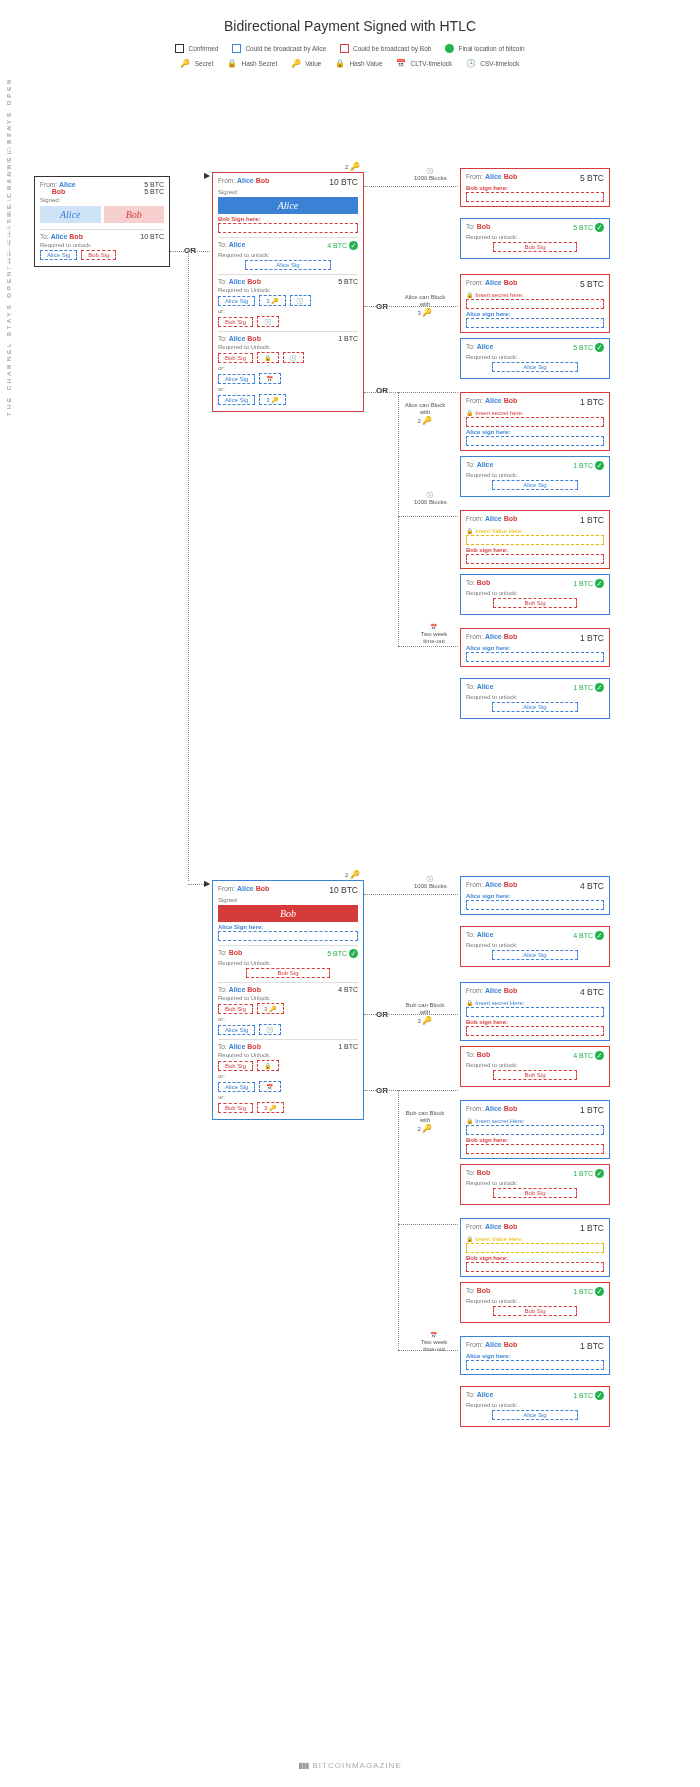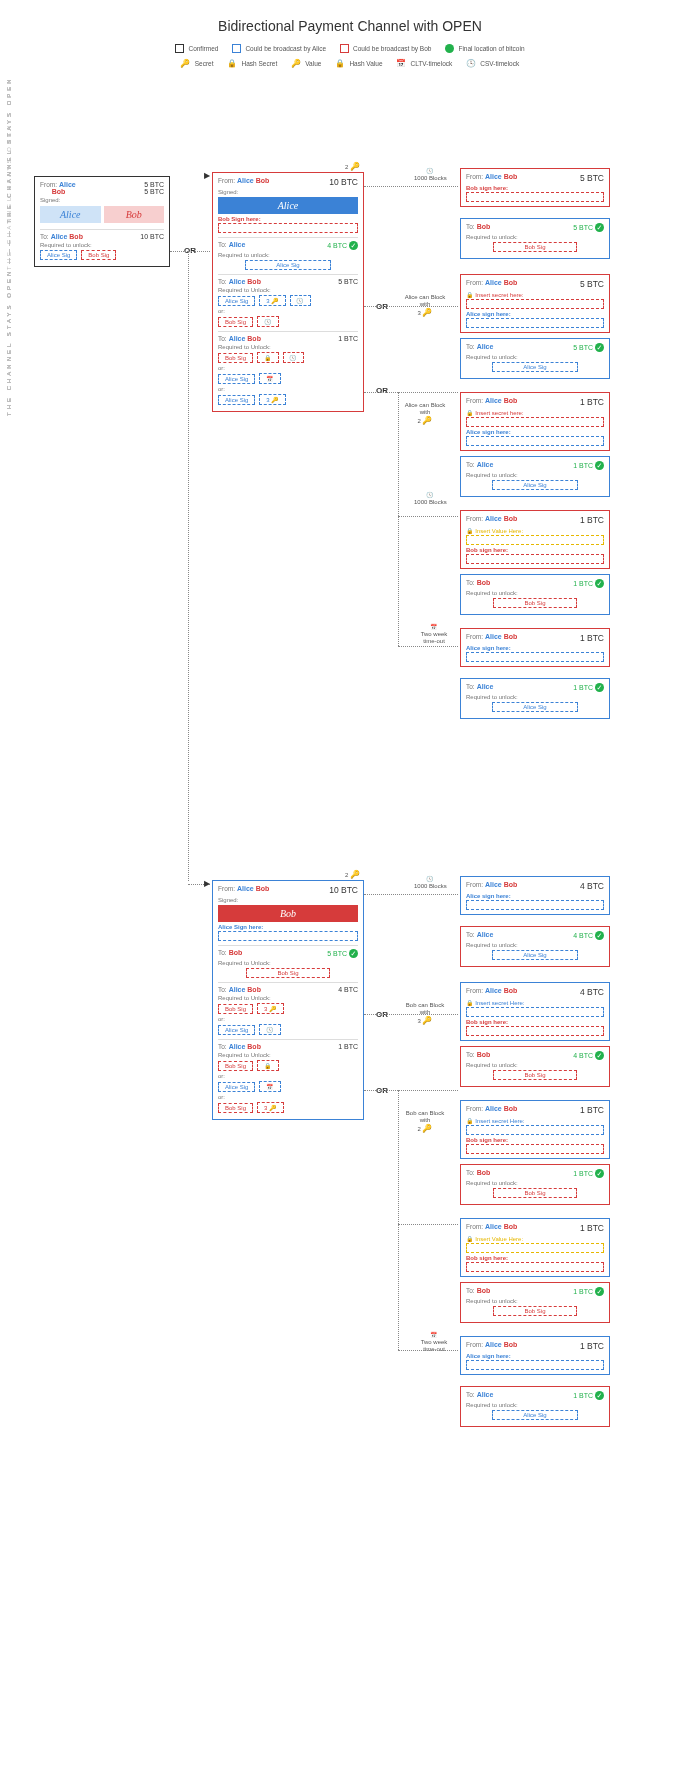--- a/index.html
+++ b/index.html
@@ -78,21 +78,21 @@
   .conn { position:absolute; border-top:1px dotted #888; }
   .conn.v { border-top:none; border-left:1px dotted #888; }
   .arrowhead { position:absolute; font-size:8px; color:#333; }
 
   .footer { position:absolute; bottom:6px; left:0; right:0; text-align:center; color:#aaa; font-size:8px; letter-spacing:1px; }
   .footer .bars { letter-spacing:-1px; color:#999; margin-right:4px; }
 </style>
 </head>
 <body>
 
-<div class="title">Bidirectional Payment Channel with OPEN</div>
+<div class="title">Bidirectional Payment Signed with HTLC</div>
 
 <div class="legend">
   <div class="legend-row">
     <div class="legend-item">
         <span class="sq"></span>
         <span>Confirmed</span>
       </div>
     <div class="legend-item">
         <span class="sq blue"></span>
         <span>Could be broadcast by Alice</span>
@@ -531,14 +531,15 @@
   <div class="arrowhead" style="left:204px; top:803px;">▶</div>
   <div class="arrowhead" style="left:204px; top:95px;">▶</div>
 
   <div class="conn" style="left:364px; top:818px; width:94px;"></div>
   <div class="conn" style="left:364px; top:938px; width:94px;"></div>
   <div class="conn" style="left:364px; top:1014px; width:94px;"></div>
   <div class="conn v" style="left:398px; top:1014px; height:260px;"></div>
   <div class="conn" style="left:398px; top:1148px; width:60px;"></div>
   <div class="conn" style="left:398px; top:1274px; width:60px;"></div>
 
+  <div class="footer"><span class="bars">▮▮▮</span><span>BITCOINMAGAZINE</span></div>
 
 </div>
 
 </body></html>

